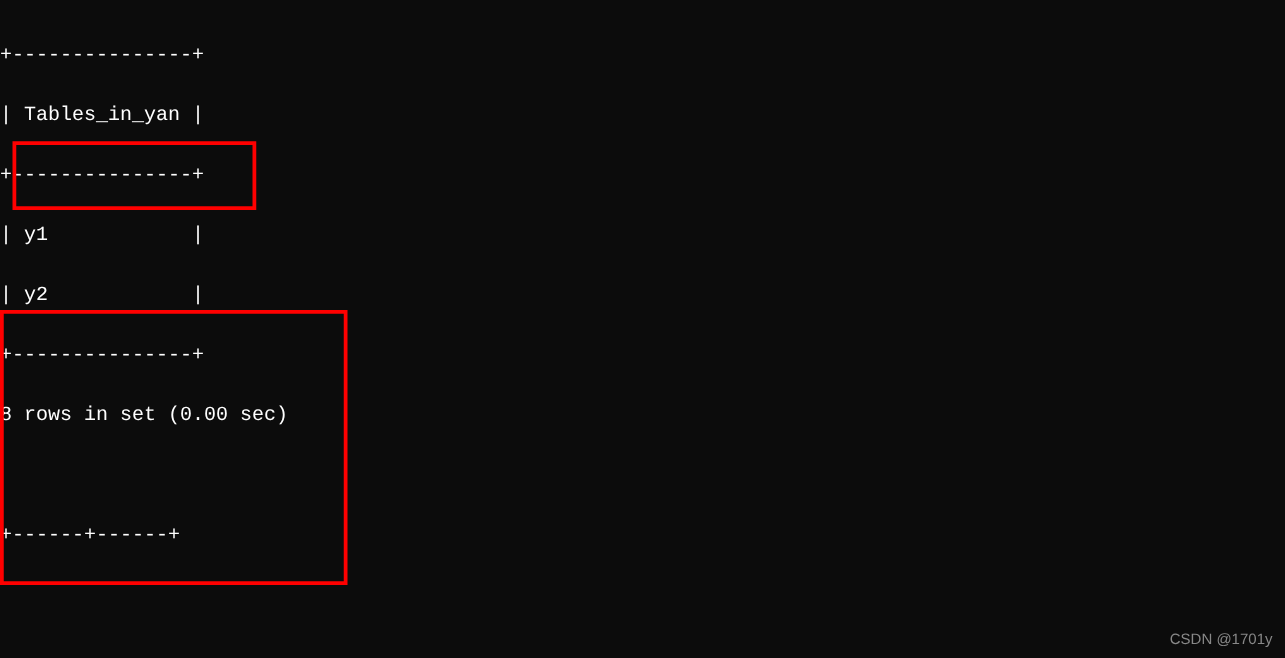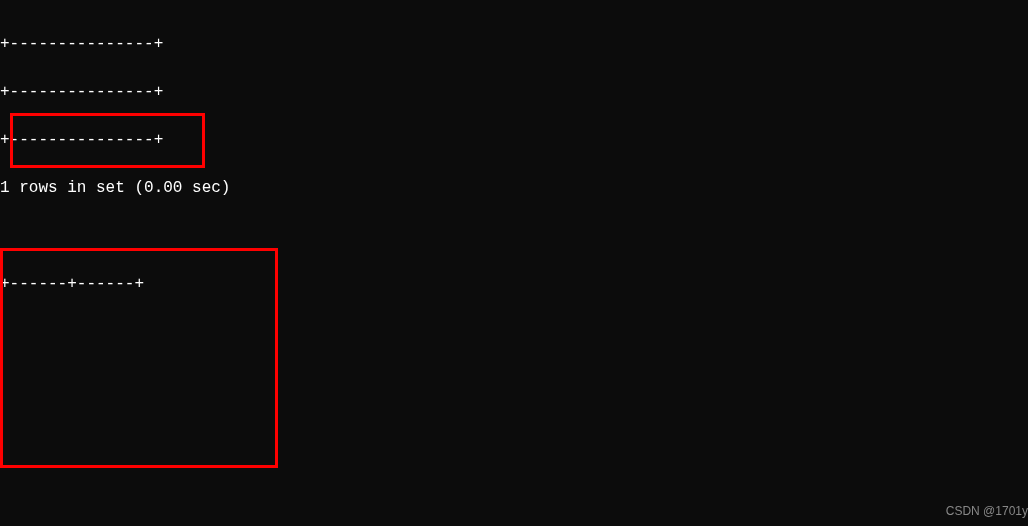--- a/index.html
+++ b/index.html
@@ -40,34 +40,37 @@
     }
     .box2 {
       top: 248px;
       left: 0px;
       width: 278px;
       height: 220px;
     }
     .watermark {
       position: absolute;
       bottom: 6px;
-      right: 0;
+      right: 10px;
       color: #888;
       font-size: 12px;
       font-family: sans-serif;
     }
   </style>
 </head>
 <body>
 
 <div class="terminal">
 <span class="line">+---------------+</span>
+<span class="line">| Tables_in_yan |</span>
 <span class="line">+---------------+</span>
+<span class="line">| y1            |</span>
+<span class="line">| y2            |</span>
 <span class="line">+---------------+</span>
-<span class="line">1 rows in set (0.00 sec)</span>
+<span class="line">8 rows in set (0.00 sec)</span>
 <span class="line"> </span>
 <span class="line">+------+------+</span>
 
 
 
 
 
 
 
 

